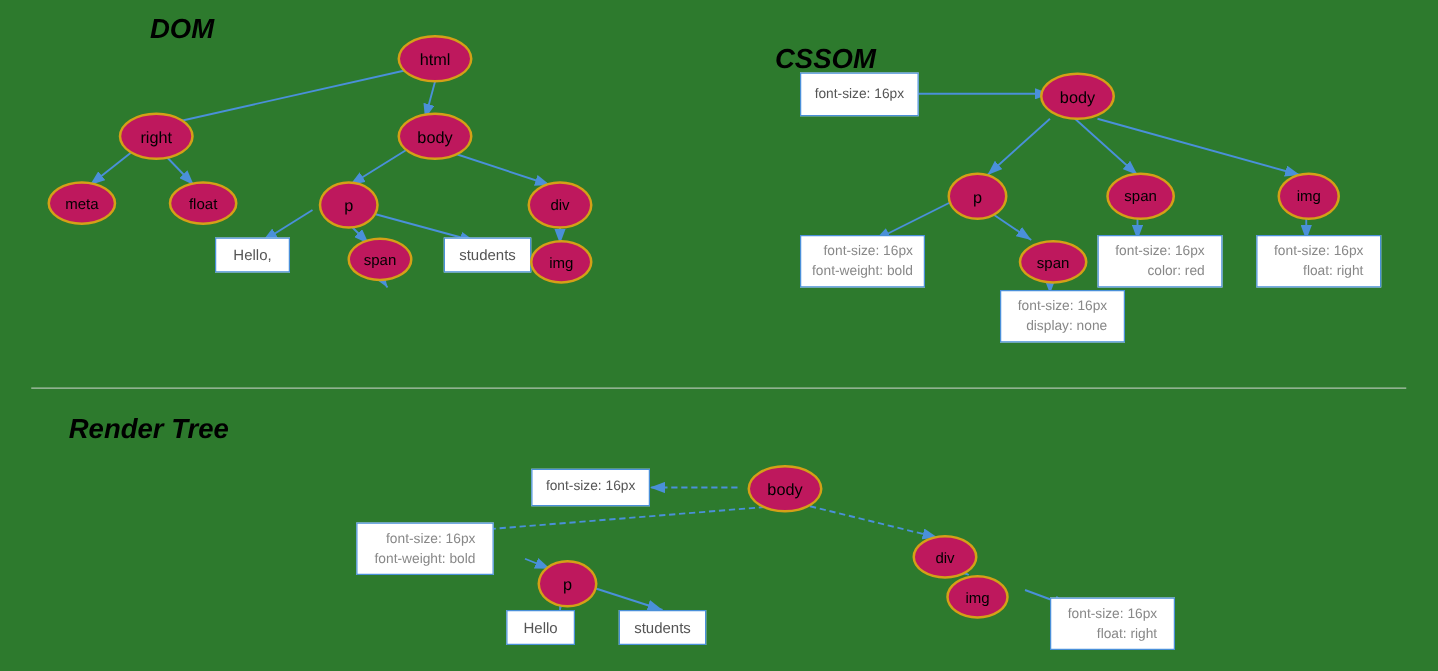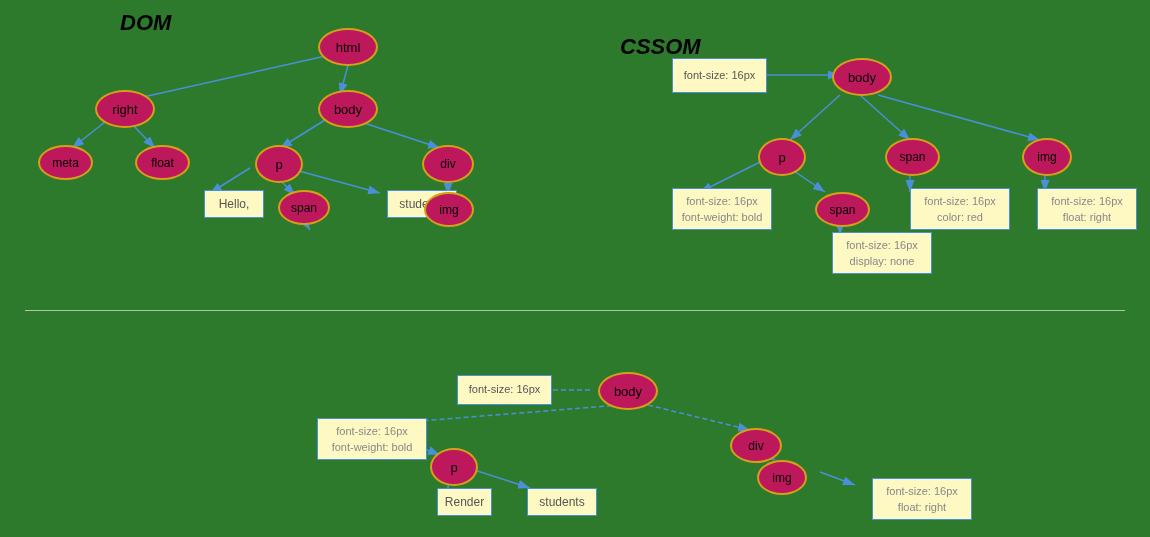--- a/index.html
+++ b/index.html
@@ -31,31 +31,30 @@
       display: flex;
       align-items: center;
       justify-content: center;
       font-size: 13px;
       font-weight: normal;
       color: #000;
       text-align: center;
     }
     .node-rect {
       position: absolute;
-      background: #fef9c3;
+      background: #ffffff;
       border: 1.5px solid #4a90d9;
       display: flex;
       align-items: center;
       justify-content: center;
       font-size: 12px;
       color: #555;
-      text-align: center;
+      text-align: right;
       padding: 4px 8px;
       line-height: 1.4;
-      margin-left: 32px;
     }
     .section-title {
       position: absolute;
       font-size: 22px;
       font-weight: bold;
       font-style: italic;
       color: #000;
     }
     .divider {
       position: absolute;
@@ -132,20 +131,21 @@
 
     <line x1="468" y1="468" x2="530" y2="488" stroke="#4a90d9" stroke-width="1.5" marker-end="url(#arrowhead)"></line>
 
     <line x1="755" y1="450" x2="775" y2="460" stroke="#4a90d9" stroke-width="1.5" marker-end="url(#arrowhead)"></line>
 
     <line x1="820" y1="472" x2="855" y2="485" stroke="#4a90d9" stroke-width="1.5" marker-end="url(#arrowhead)"></line>
   </svg>
 
   <div class="section-title" style="left:120px; top:10px;">DOM</div>
   <div class="section-title" style="left:620px; top:10px;margin-top:24px;">CSSOM</div>
+  <div class="section-title" style="left:55px; top:330px;">Render Tree</div>
 
   <hr class="divider" style="top:310px;">
 
   <div class="node-ellipse" style="left:318px; top:28px; width:60px; height:38px;">html</div>
 
   <div class="node-ellipse" style="left:95px; top:90px; width:60px; height:38px;">right</div>
 
   <div class="node-ellipse" style="left:318px; top:90px; width:60px; height:38px;">body</div>
 
   <div class="node-ellipse" style="left:38px; top:145px; width:55px; height:35px; font-size:12px;">meta</div>
@@ -188,21 +188,21 @@
   <div class="node-rect" style="left:425px; top:375px; width:95px; height:30px; font-size:11px;">font-size: 16px</div>
 
   <div class="node-ellipse" style="left:598px; top:372px; width:60px; height:38px;">body</div>
 
   <div class="node-rect" style="left:285px; top:418px; width:110px; height:42px; font-size:11px; line-height:1.5; color:#888;">font-size: 16px<br>font-weight: bold</div>
 
   <div class="node-ellipse" style="left:430px; top:448px; width:48px; height:38px;">p</div>
 
   <div class="node-ellipse" style="left:730px; top:428px; width:52px; height:35px; font-size:12px;">div</div>
 
-  <div class="node-rect" style="left:405px; top:488px; width:55px; height:28px; font-size:12px;">Render</div>
+  <div class="node-rect" style="left:405px; top:488px; width:55px; height:28px; font-size:12px;">Hello</div>
 
   <div class="node-rect" style="left:495px; top:488px; width:70px; height:28px; font-size:12px;">students</div>
 
   <div class="node-ellipse" style="left:757px; top:460px; width:50px; height:35px; font-size:12px;">img</div>
 
   <div class="node-rect" style="left:840px; top:478px; width:100px; height:42px; font-size:11px; line-height:1.5; color:#888;">font-size: 16px<br>float: right</div>
 
 </div>
 
 </body></html>

